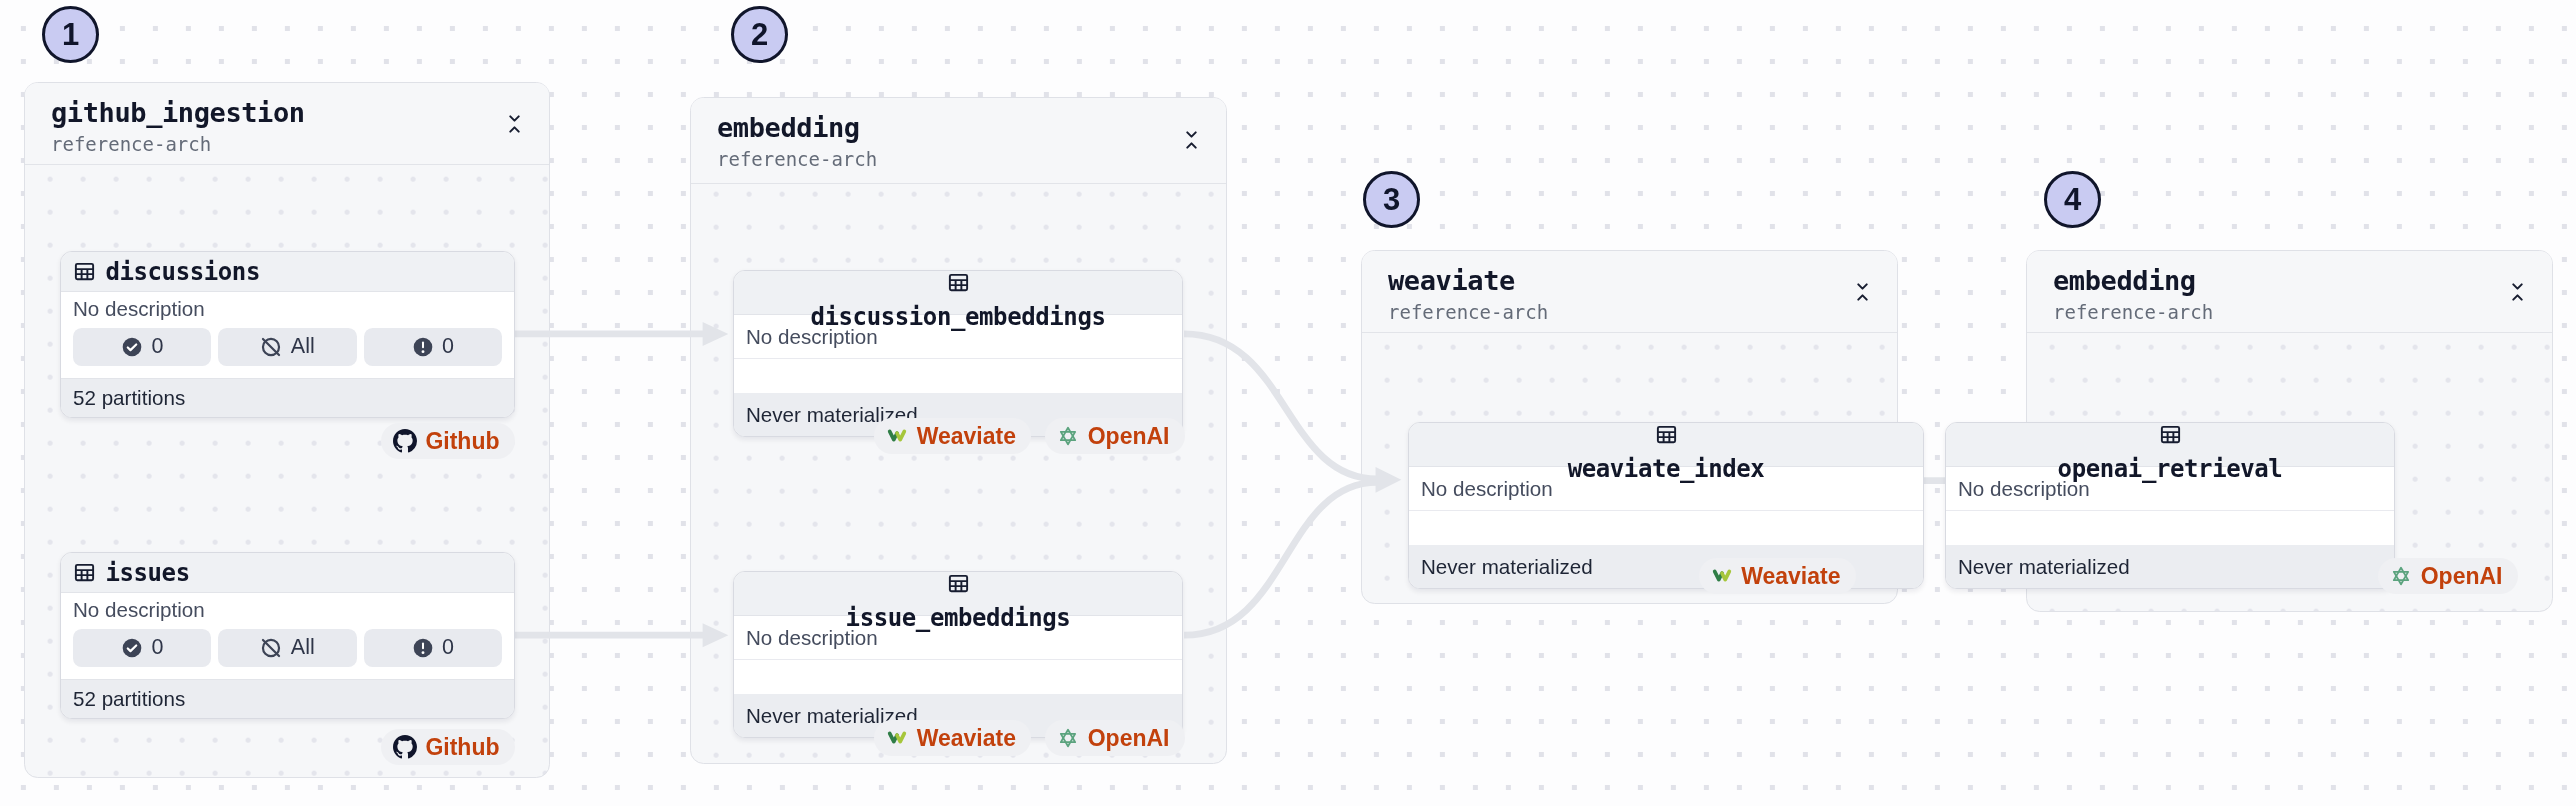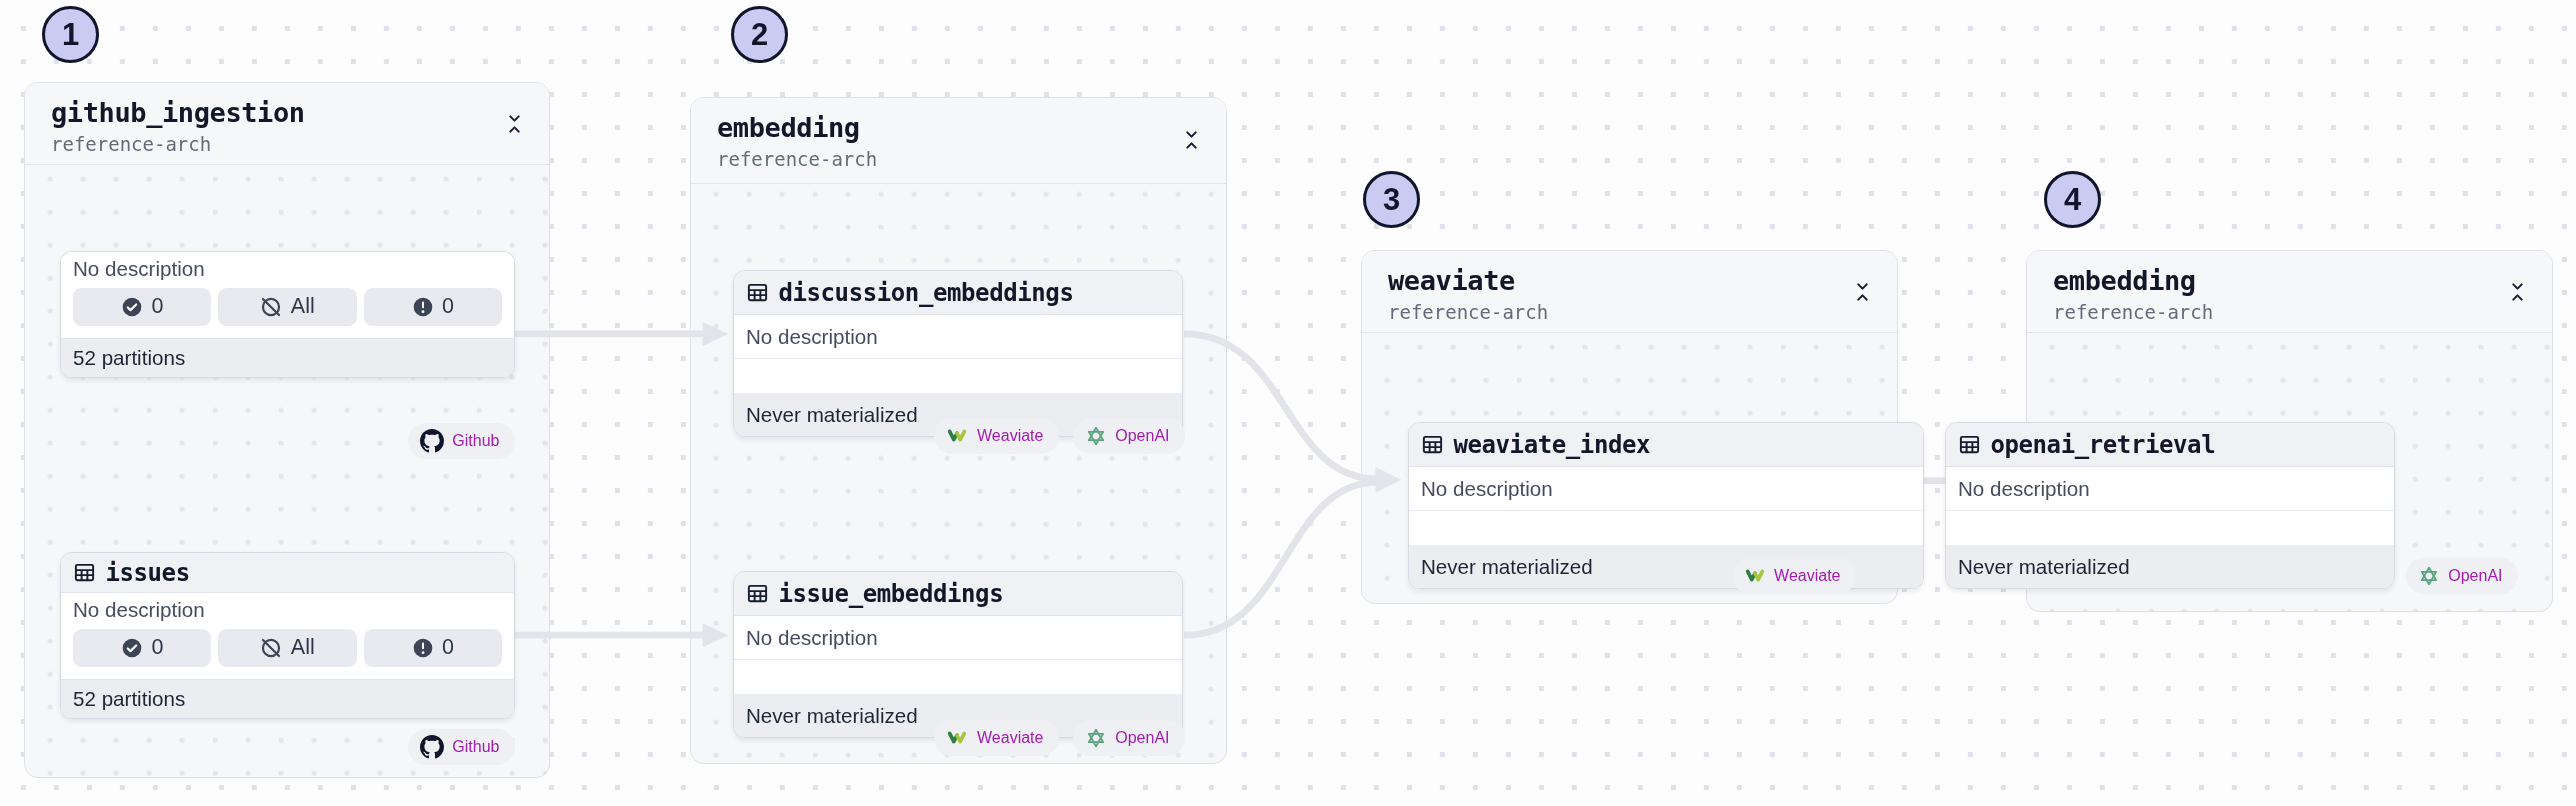--- a/index.html
+++ b/index.html
@@ -34,39 +34,39 @@
   }
   .collapse-btn{position:absolute;right:22px;display:flex;align-items:center;justify-content:center;
     width:26px;height:26px;cursor:pointer;}
   
   .asset-card{
     position:absolute;background:#fff;border:1.7px solid #D8DAE1;border-radius:12px;
     box-shadow:0 2.6px 5.2px rgba(16,21,43,.07);overflow:hidden;z-index:10;box-sizing:border-box;
   }
   .ac-header{display:flex;align-items:center;gap:9.4px;padding:0 12px;height:39px;
     background:#EFF1F4;border-bottom:1.3px solid #E2E4E9;}
-  .ac-header.tall{height:43px;}
+  .ac-header.tall{height:43px;flex-direction:column;}
   .asset-name{font-family:"DejaVu Sans Mono", monospace;font-size:24px;font-weight:600;
     color:#121729;letter-spacing:-0.4px;white-space:nowrap;}
   .ac-desc{height:34px;display:flex;align-items:center;padding:0 12px;
     font-size:20.6px;color:#454C5E;background:#fff;}
   .ac-desc.tall{height:43px;border-bottom:1.3px solid #E9EAEF;}
   .pill-row{display:flex;gap:6.9px;padding:1.7px 12px 12px 12px;background:#fff;}
   .pill{flex:1;height:38px;border-radius:8.6px;background:#E8EAEF;
     display:flex;align-items:center;justify-content:center;gap:8.6px;cursor:pointer;}
   .pill-label{font-size:21.5px;color:#2E3548;}
   .ac-footer{height:38px;background:#EBEDF1;border-top:1.3px solid #E2E4E9;
     display:flex;align-items:center;padding:0 12px;font-size:20.6px;color:#1E2535;}
   .ac-footer.tall{height:43px;border-top:none;margin-top:34px;}
   
   .tag{
     position:absolute;height:36px;padding:0 15.5px 0 12px;border-radius:18px;background:#EFF0F3;
     display:flex;align-items:center;gap:8.6px;z-index:10;cursor:pointer;box-sizing:border-box;
   }
-  .tag-label{font-size:16px;font-weight:400;color:#a21caf;white-space:nowrap;}
+  .tag-label{font-size:23px;font-weight:700;color:#c2410c;white-space:nowrap;}
   .tag-row{position:absolute;display:flex;gap:13.7px;z-index:10;}
   .tag-row .tag{position:static;}
   
   .badge{
     position:absolute;width:57px;height:57px;border-radius:50%;background:#C9CBF2;
     border:3.4px solid #10152B;box-sizing:border-box;display:flex;align-items:center;justify-content:center;
     font-size:31px;font-weight:700;color:#10152B;z-index:20;
   }
   .edges{position:absolute;left:0;top:0;z-index:5;pointer-events:none;}
   svg{display:block;}
@@ -146,20 +146,32 @@
     </g>
     <g fill="#E2E4E9">
       <polygon points="818,375 848,389 818,403"></polygon>
       <polygon points="818,726 848,740 818,754"></polygon>
       <polygon points="1602,544 1632,559 1602,574"></polygon>
       <polygon points="2364,546 2394,560 2364,574"></polygon>
     </g>
   </svg>
 
   <div class="asset-card" style="left:60px;top:251px;width:455px;">
+    <div class="ac-header">
+      <span>
+        <svg viewBox="0 0 24 24" width="23" height="23" fill="none" stroke="#171D30" stroke-width="2">
+            <rect x="3" y="4" width="18" height="16" rx="1.5"></rect>
+            <line x1="3" y1="9.5" x2="21" y2="9.5"></line>
+            <line x1="3" y1="14.75" x2="21" y2="14.75"></line>
+            <line x1="9" y1="9.5" x2="9" y2="20"></line>
+            <line x1="15" y1="9.5" x2="15" y2="20"></line>
+          </svg>
+      </span>
+      <span class="asset-name">discussions</span>
+    </div>
     <div class="ac-desc">No description</div>
     <div class="pill-row">
       <div class="pill">
         <span>
           <svg viewBox="0 0 26 26" width="22" height="22">
               <circle cx="13" cy="13" r="11" fill="#3D4456"></circle>
               <path d="M8 13.5 l3.2 3.2 L18 10" stroke="#fff" stroke-width="2.6" fill="none" stroke-linecap="round" stroke-linejoin="round"></path>
             </svg>
         </span>
         <span class="pill-label">0</span>

